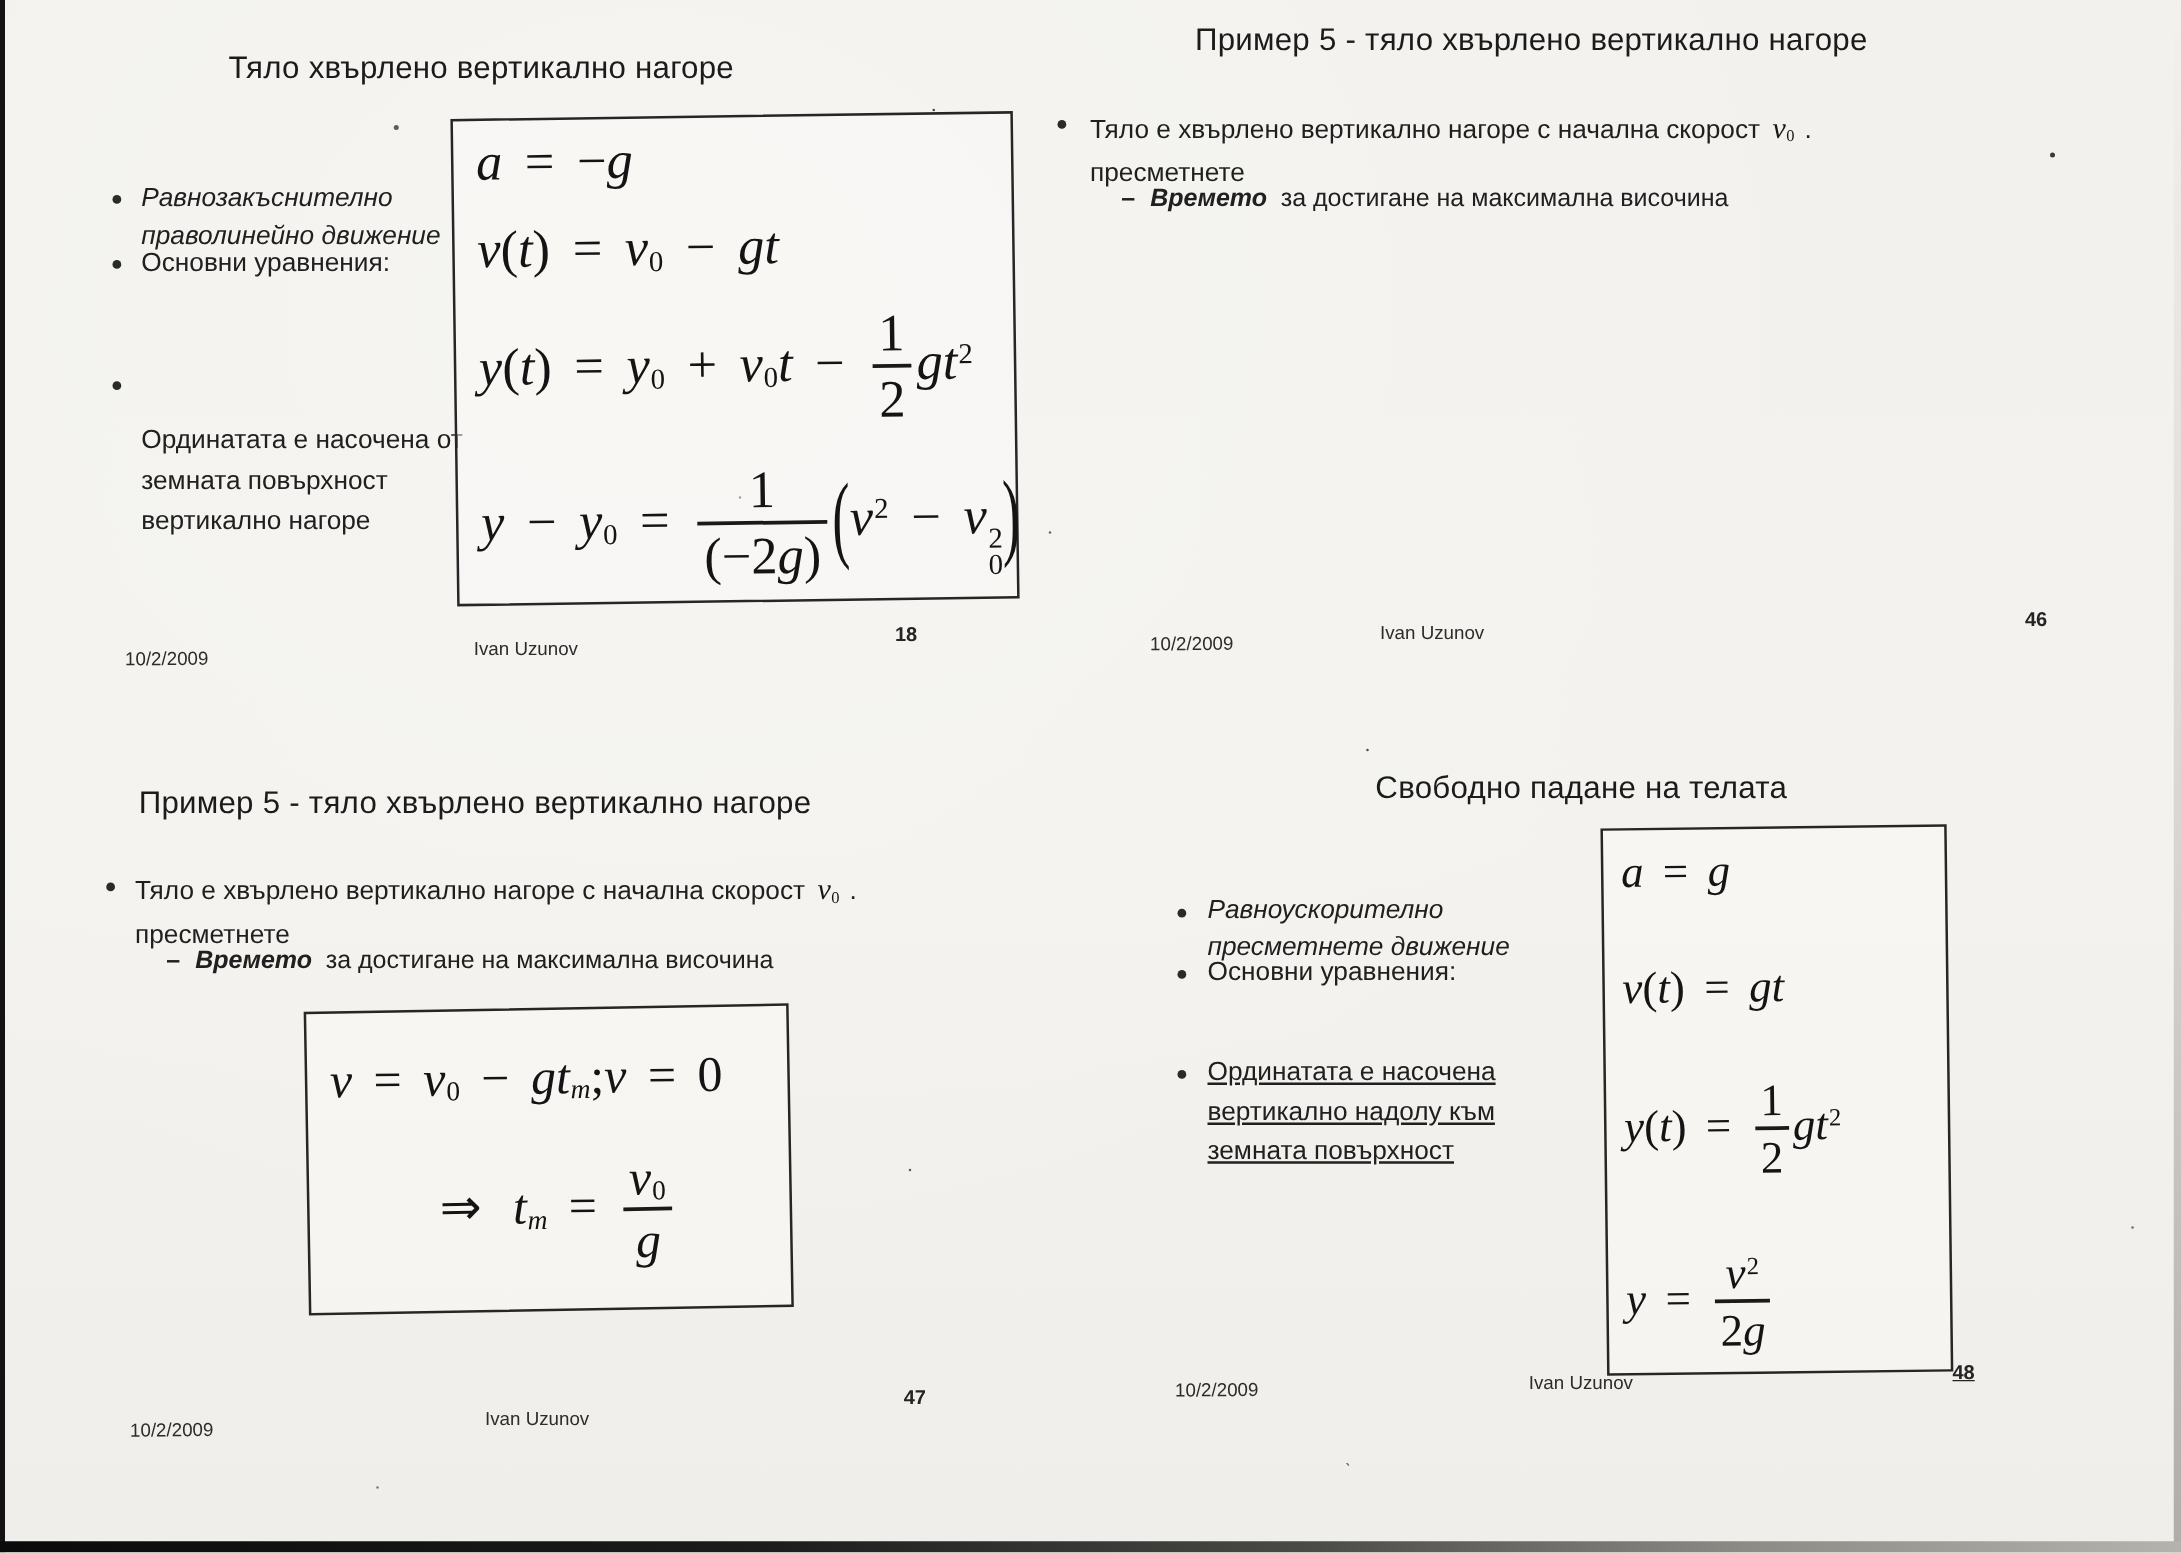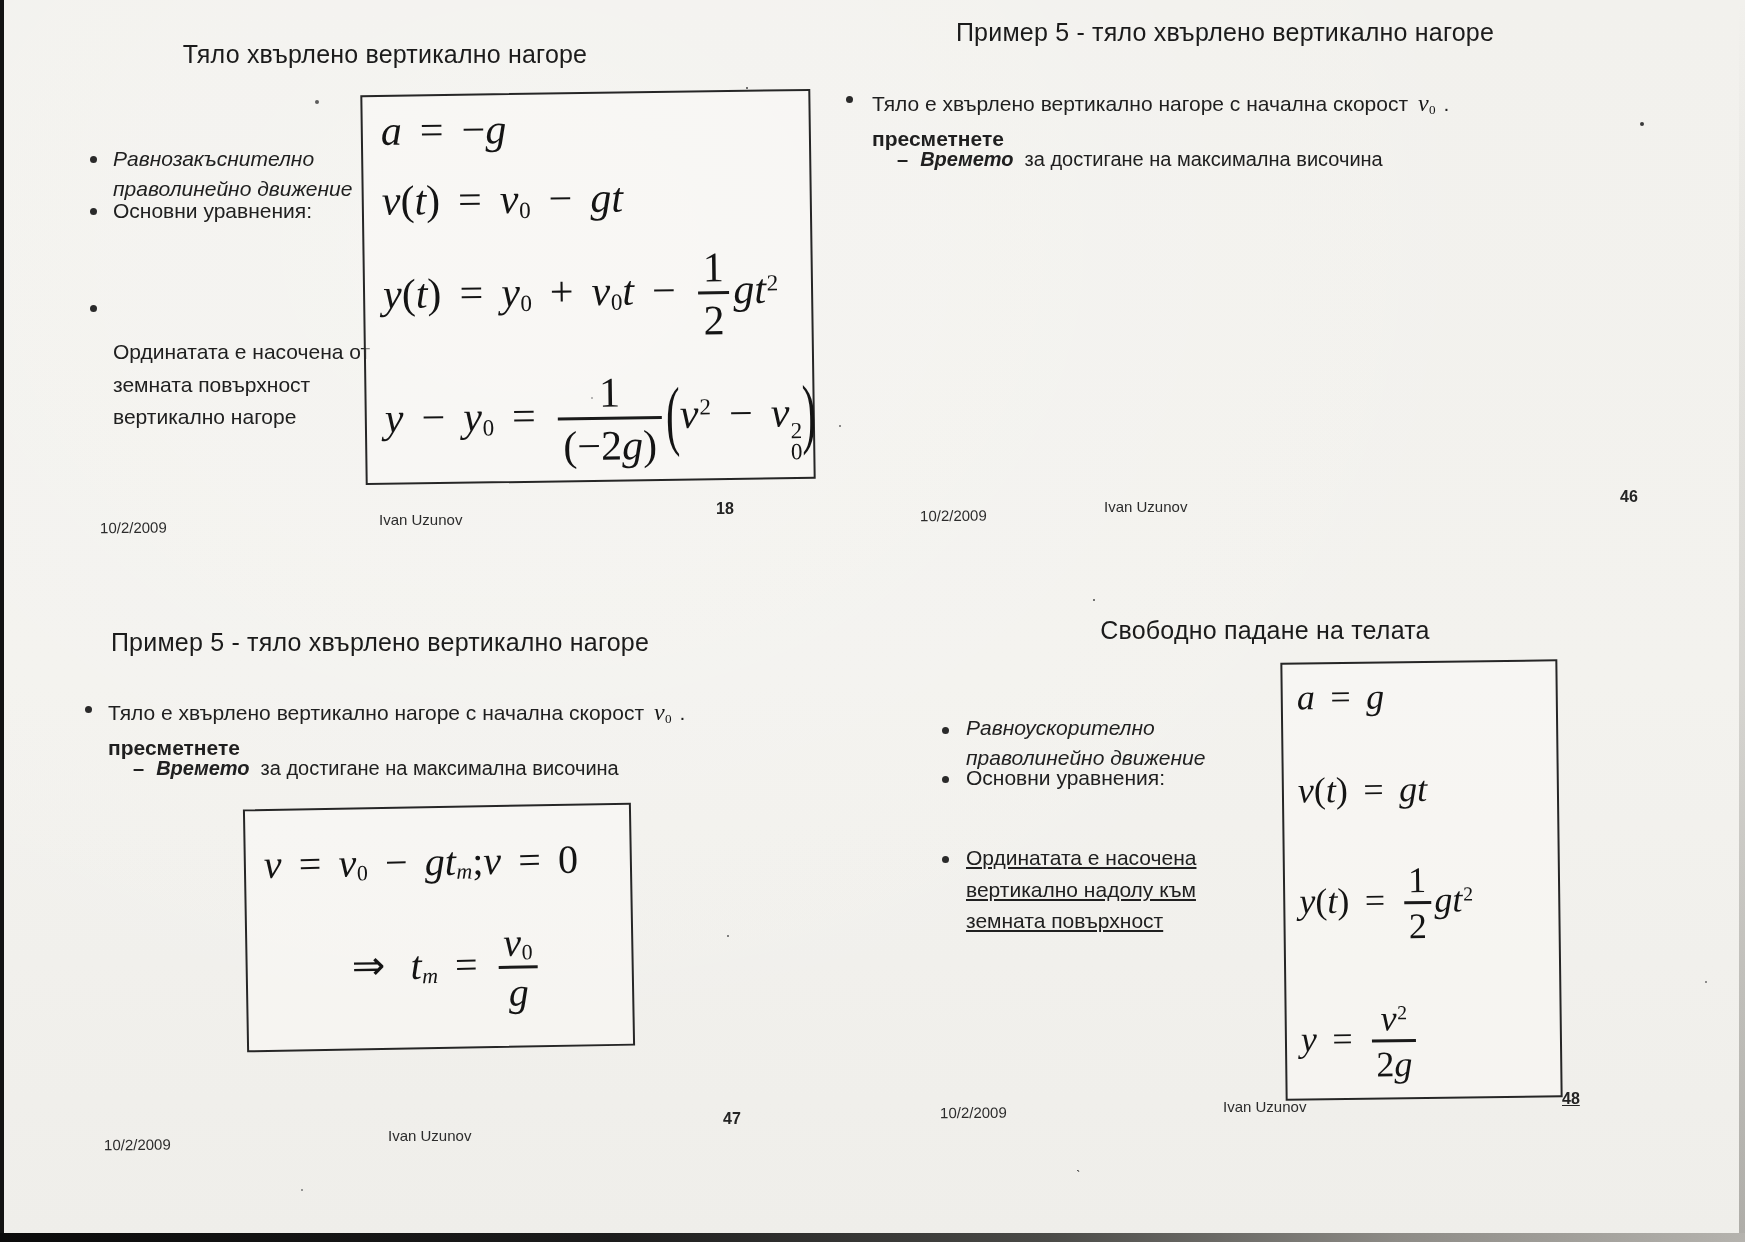--- a/index.html
+++ b/index.html
@@ -25,21 +25,21 @@
       115px 420px 0 -2px #909090, 873px 258px 0 -2px #8a8a8a;}
   .slide{display:contents;}
   .slide-title{
     position:absolute;margin:0;font-size:25px;font-weight:400;color:#1b1b1b;
     text-align:center;letter-spacing:.2px;white-space:nowrap;
   }
   .dot{position:absolute;width:7px;height:7px;border-radius:50%;background:#2a2a2a;}
   .btext{position:absolute;font-size:21px;line-height:1.42;color:#202020;}
   .italic{font-style:italic;}
   .stmt{position:absolute;font-size:21px;line-height:1.6;color:#1f1f1f;}
-  .stmt-line2{display:block;font-weight:bold;}
+  .stmt-line2{display:block;}
   .inline-math{font-family:"Liberation Serif", serif;font-size:24px;margin:0 6px 0 10px;color:#161616;}
   .stmt-tail{margin-left:2px;}
   .subb{position:absolute;font-size:20px;color:#202020;white-space:nowrap;text-align:right;}
   .subb .dash{font-weight:700;}
   .subb .lead{font-weight:700;font-style:italic;margin-left:12px;}
   .subb .rest{margin-left:11px;}
   .eq-box{
     position:absolute;border:2px solid #262626;background:rgba(252,251,248,.45);
     display:flex;flex-direction:column;justify-content:space-between;
     font-family:"Liberation Serif", serif;color:#141414;
@@ -140,21 +140,21 @@
     <span class="footer-item" style="left:104px;top:1136px;transform:rotate(-0.6deg);">10/2/2009</span>
     <span class="footer-item" style="left:388px;top:1127px;">Ivan Uzunov</span>
     <span class="footer-item page-num" style="left:723px;top:1110px;">47</span>
   </section>
 
   
   <section class="slide">
     <h2 class="slide-title" style="left:895px;top:616px;width:740px;">Свободно падане на телата</h2>
 
     <span class="dot" style="left:942px;top:727px;"></span>
-    <div class="btext italic" style="left:966px;top:713px;width:252px;">Равноускорително праволинейно движение</div>
+    <div class="btext italic" style="left:966px;top:713px;width:252px;">Равноускорително пресметнете движение</div>
 
     <span class="dot" style="left:942px;top:776px;"></span>
     <div class="btext" style="left:966px;top:763px;width:252px;">Основни уравнения:</div>
 
     <span class="dot" style="left:942px;top:856px;"></span>
     <div class="btext" style="left:966px;top:842px;width:250px;line-height:1.5;text-decoration:underline;">Ординатата е насочена вертикално надолу към земната повърхност</div>
 
     <div class="eq-box box-br">
       <div class="eq-line"><span class="m-it">a</span><span class="m-n"> </span><span class="m-n">=</span><span class="m-n"> </span><span class="m-it">g</span></div>
       <div class="eq-line"><span class="m-it">v</span><span class="m-n">(</span><span class="m-it">t</span><span class="m-n">)</span><span class="m-n"> </span><span class="m-n">=</span><span class="m-n"> </span><span class="m-it">g</span><span class="m-it">t</span></div>

